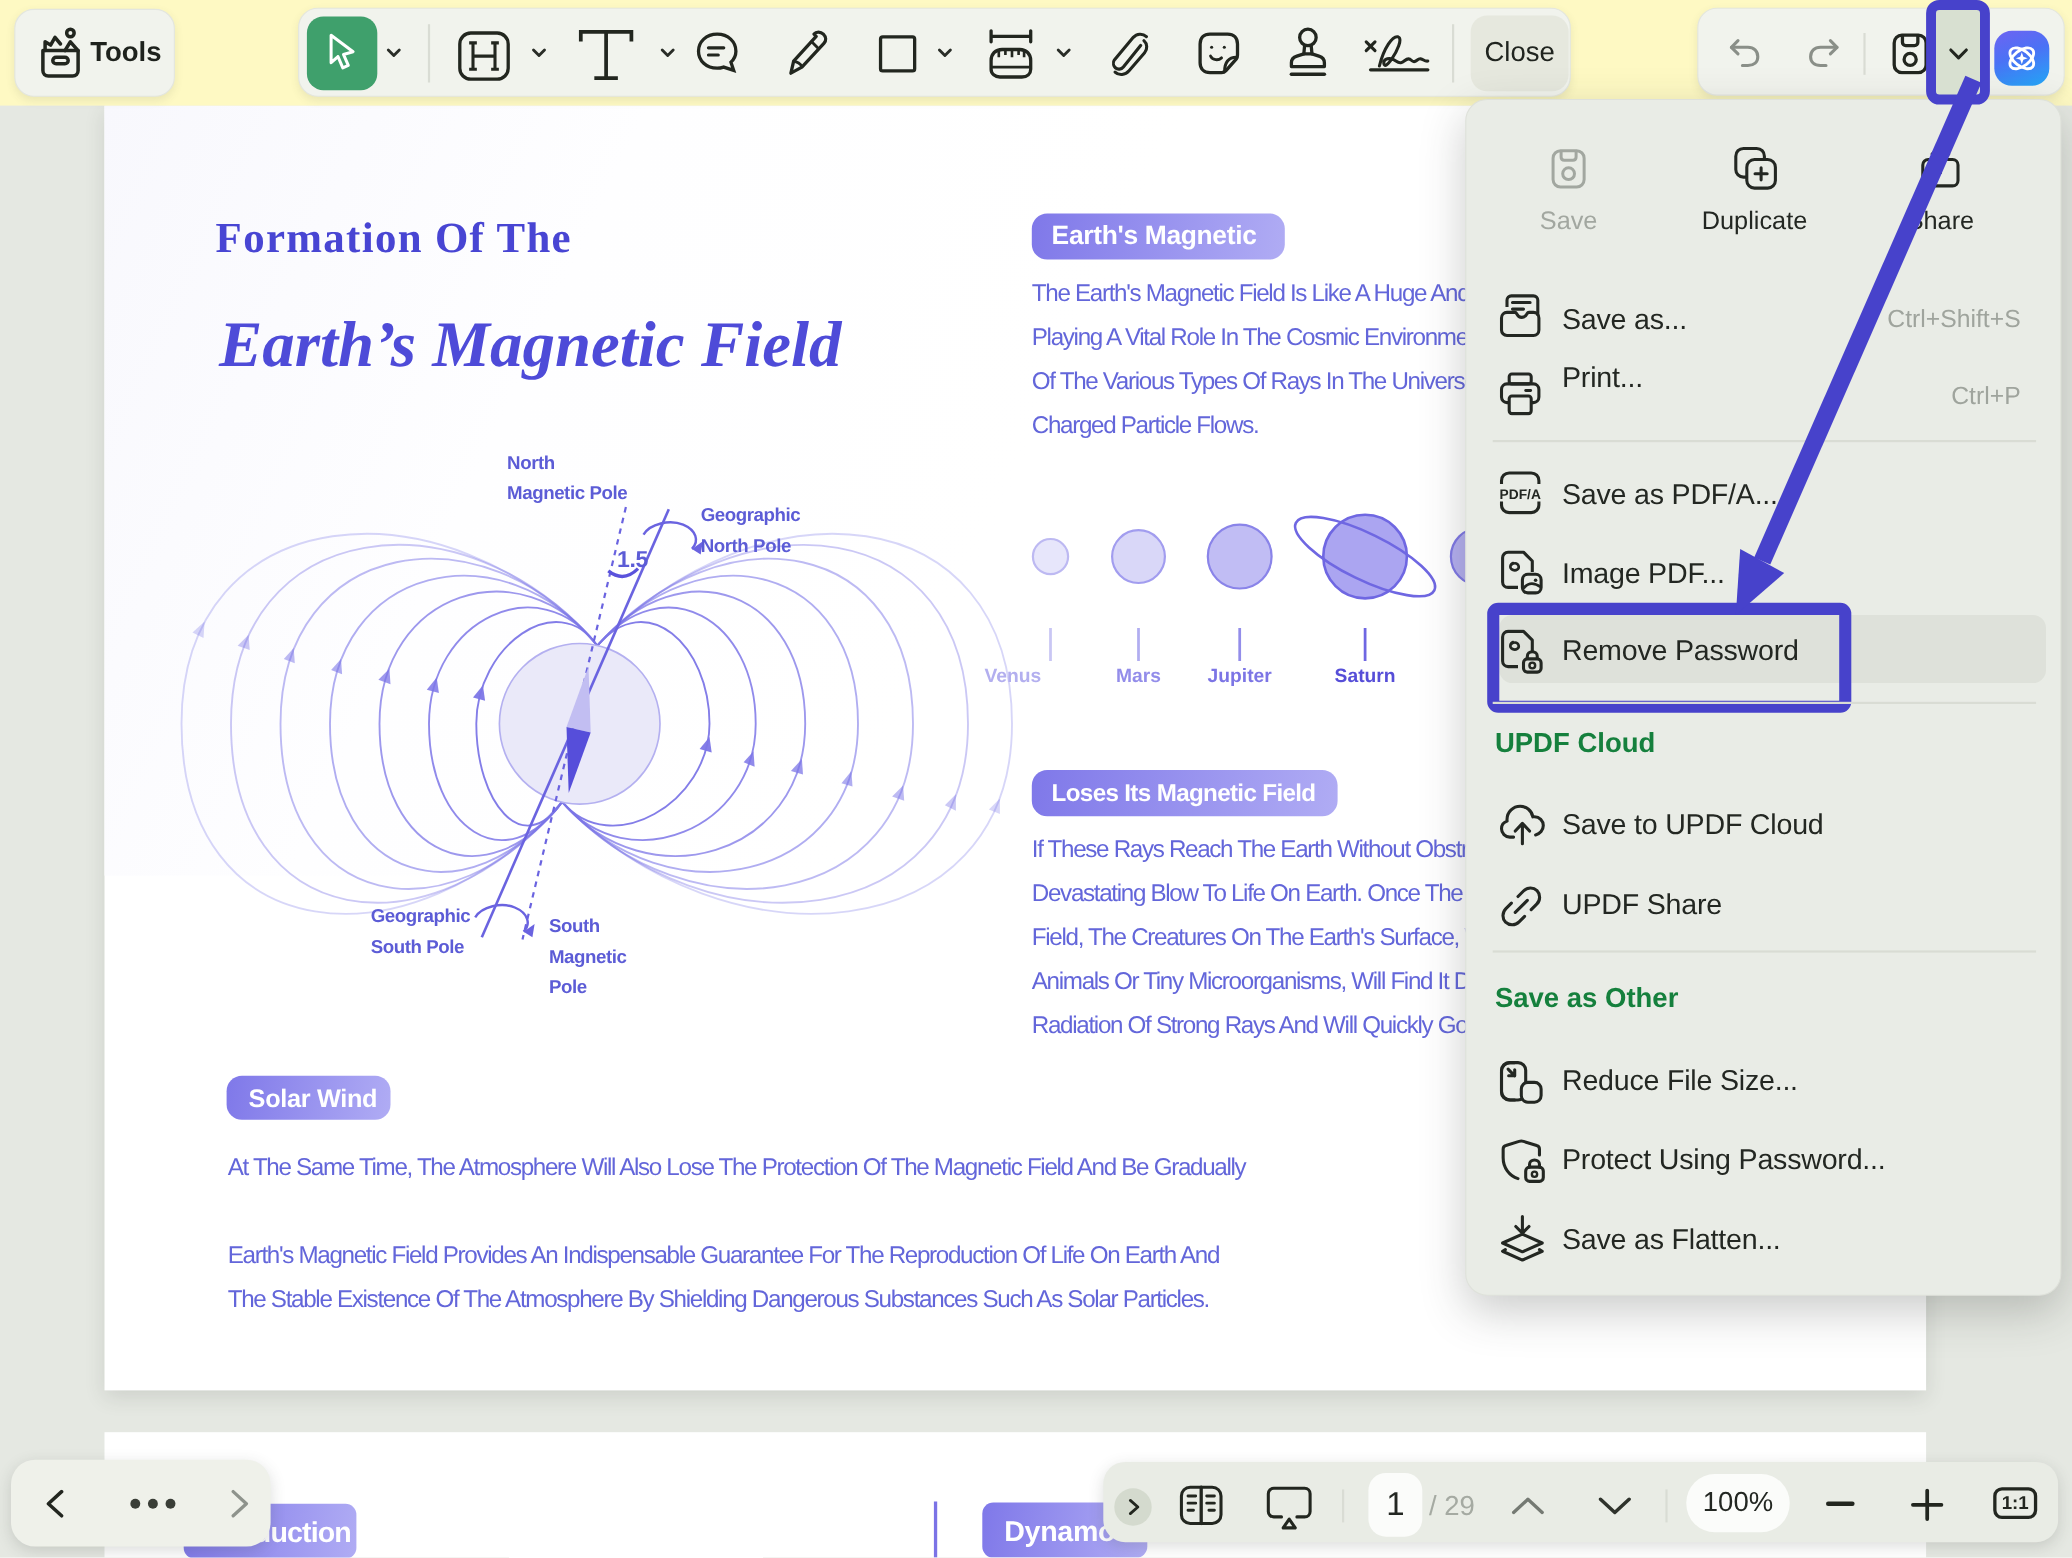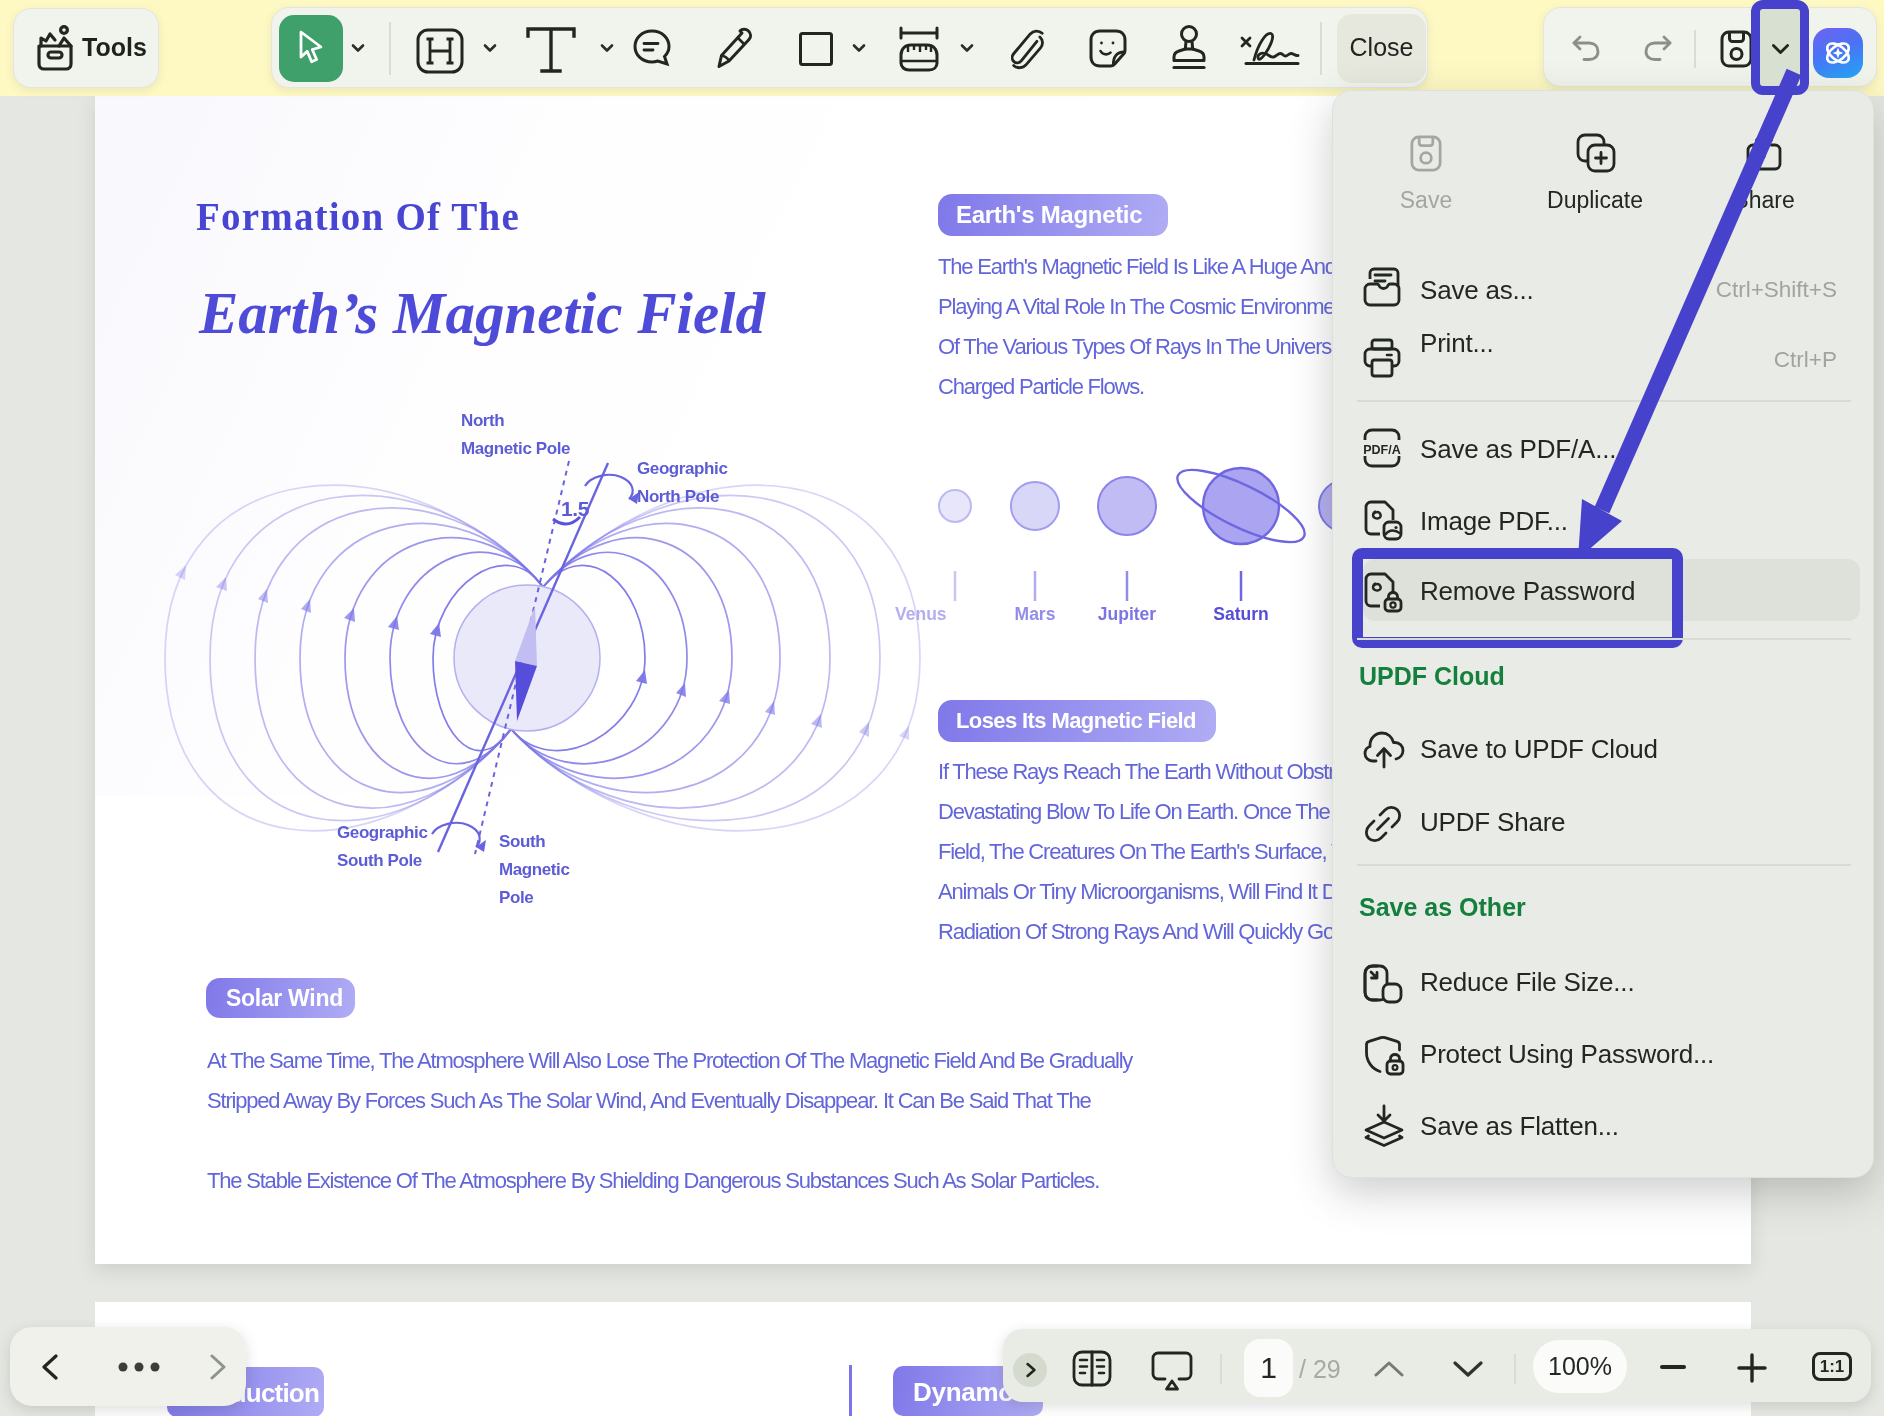--- a/index.html
+++ b/index.html
@@ -141,21 +141,21 @@
 
     <div class="chip" style="left:843px;top:604px;width:278px;height:42px;"><span style="margin-left:18px;line-height:42px;font-size:22px;letter-spacing:-0.6px;">Loses Its Magnetic Field</span></div>
     <div class="body-line" style="left:843px;top:663px;">If These Rays Reach The Earth Without Obstruction, It Will Be A</div>
     <div class="body-line" style="left:843px;top:703px;">Devastating Blow To Life On Earth. Once The Earth Loses Magnetic</div>
     <div class="body-line" style="left:843px;top:743px;">Field, The Creatures On The Earth's Surface, Whether Humans,</div>
     <div class="body-line" style="left:843px;top:783px;">Animals Or Tiny Microorganisms, Will Find It Difficult To Resist The</div>
     <div class="body-line" style="left:843px;top:823px;">Radiation Of Strong Rays And Will Quickly Go Extinct.</div>
 
     <div class="chip" style="left:111px;top:882px;width:149px;height:40px;"><span style="margin-left:20px;line-height:40px;">Solar Wind</span></div>
     <div class="body-line" style="left:112px;top:952px;">At The Same Time, The Atmosphere Will Also Lose The Protection Of The Magnetic Field And Be Gradually</div>
-    <div class="body-line" style="left:112px;top:992px;">Stripped Away By Forces Such As The Solar Wind, And Eventually Disappear. It Can Be Said That The</div>
+    <div class="body-line" style="left:112px;top:1032px;">Earth's Magnetic Field Provides An Indispensable Guarantee For The Reproduction Of Life On Earth And</div>
     <div class="body-line" style="left:112px;top:1072px;">The Stable Existence Of The Atmosphere By Shielding Dangerous Substances Such As Solar Particles.</div>
   </div>
 
   <div class="abs" id="page2">
     <div class="chip" style="left:72px;top:65px;width:157px;height:50px;border-radius:10px;"><span style="margin-left:10px;line-height:52px;font-size:26px;letter-spacing:-0.8px;">Introduction</span></div>
     <div class="abs" style="left:754px;top:63px;width:3px;height:51px;background:#7B73E6;"></div>
     <div class="chip" style="left:798px;top:64px;width:150px;height:50px;border-radius:10px;"><span style="margin-left:20px;line-height:52px;font-size:26px;">Dynamo</span></div>
   </div>
 
   <div class="abs" id="toolbar">

